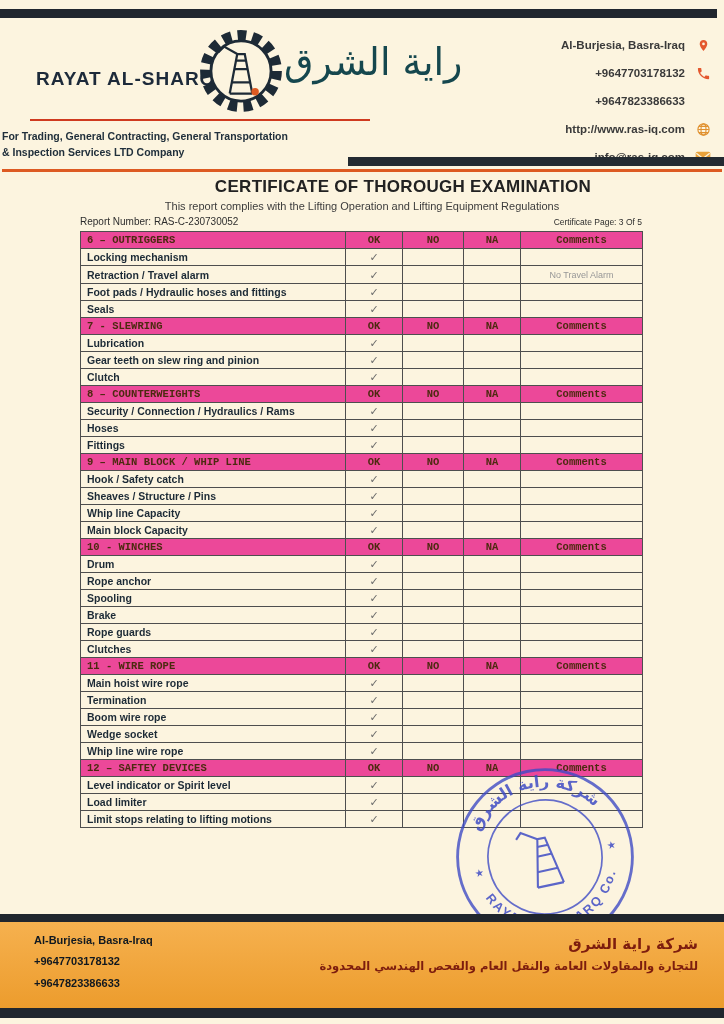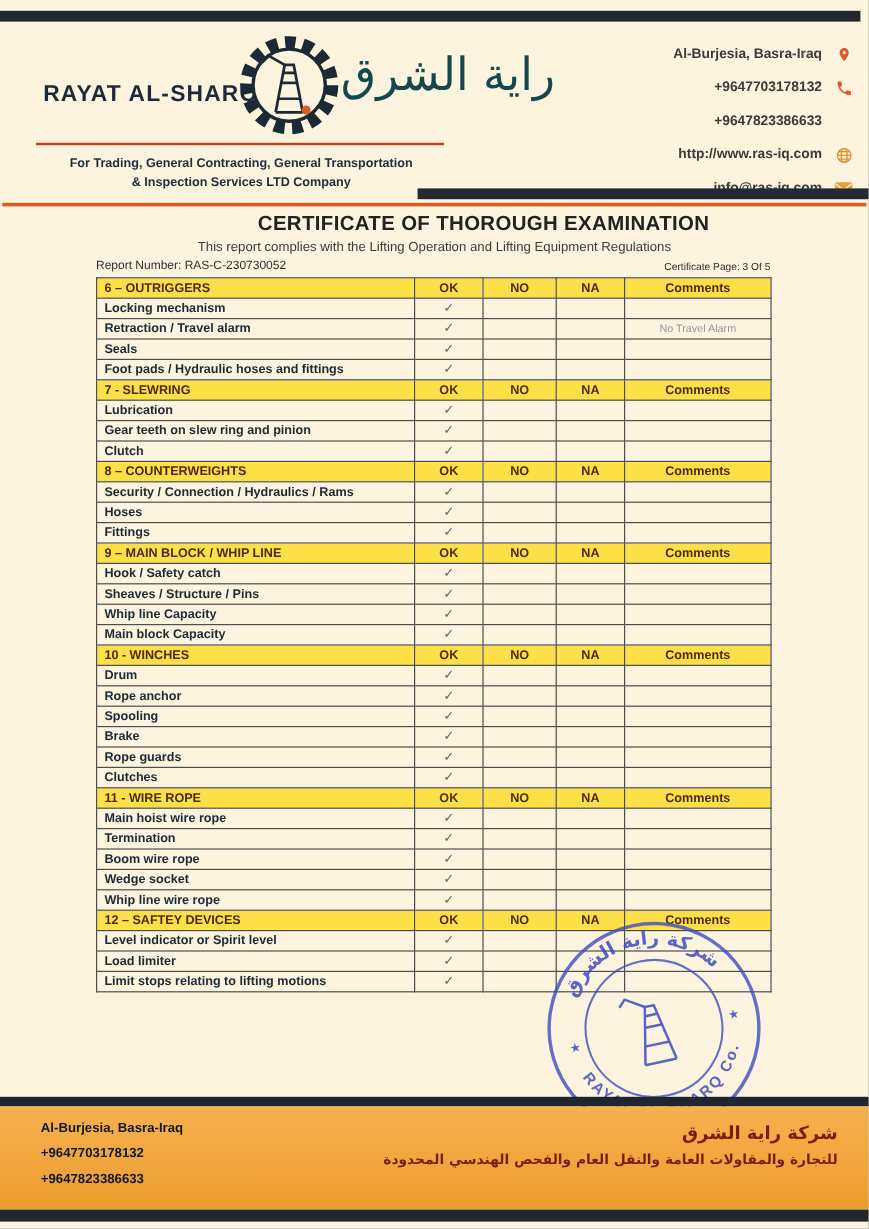--- a/index.html
+++ b/index.html
@@ -14,21 +14,21 @@
   .top-bar{position:absolute;left:0;top:9px;width:717px;height:9px;background:#20262e;}
   .footer-darkbar{position:absolute;left:0;top:914px;width:724px;height:8px;background:#20262e;}
   .bottom-bar{position:absolute;left:0;top:1008px;width:724px;height:10px;background:#20262e;}
 
   
   .company-en{position:absolute;left:36px;top:68px;font-size:19px;font-weight:800;
     letter-spacing:1px;color:#1d2a3a;}
   .gear-logo{position:absolute;left:194px;top:24px;}
   .company-ar{position:absolute;left:284px;top:40px;font-size:38px;font-weight:normal;color:#15474e;}
   .logo-underline{position:absolute;left:30px;top:119px;width:340px;height:2px;background:#cf3a1f;}
-  .tagline{position:absolute;left:18px;top:128px;width:366px;text-align:center;
+  .tagline{position:absolute;left:2px;top:128px;width:366px;
     font-size:10.5px;font-weight:bold;color:#21303c;line-height:1.55;}
 
   
   .contact-block{position:absolute;right:12px;top:36px;width:320px;}
   .contact-row{display:flex;justify-content:flex-end;align-items:center;gap:9px;
     height:18px;margin-bottom:10px;font-size:11.5px;font-weight:bold;color:#3a3a3a;}
   .contact-icon{width:18px;height:16px;display:flex;align-items:center;justify-content:center;}
 
   
   .divider-dark{position:absolute;left:348px;top:157px;width:376px;height:9px;background:#232a31;}
@@ -44,21 +44,21 @@
   .report-number{font-size:10px;color:#2e2e2e;}
   .page-info{font-size:8.5px;color:#2e2e2e;}
 
   
   .insp-table{position:absolute;left:80px;top:231px;width:562px;border-collapse:collapse;
     table-layout:fixed;font-size:10.5px;}
   .insp-table td{border:1px solid #4e4e4e;height:16px;line-height:16px;padding:0 6px;
     color:#1c2a36;overflow:hidden;white-space:nowrap;}
   .insp-table td.c-label{font-weight:bold;text-align:left;}
   .insp-table td.c-ok,.insp-table td.c-no,.insp-table td.c-na,.insp-table td.c-comment{text-align:center;}
-  .section-row td{background:#fde047;font-weight:bold;color:#4d2a10;}
+  .section-row td{background:#ec4899;font-weight:bold;color:#4d2a10;font-family:Liberation Mono, monospace;}
   .check{color:#6a6a6a;font-size:11px;}
   .comment-text{color:#979797;font-size:9px;font-weight:normal;}
 
   
   .stamp{position:absolute;left:450px;top:762px;width:190px;height:190px;
     transform:rotate(-12deg);pointer-events:none;}
 
   
   .footer-band{position:absolute;left:0;top:922px;width:724px;height:86px;
     background:linear-gradient(180deg,#f6b14f,#ec9c2d);}
@@ -175,28 +175,28 @@
           <td class="c-comment"></td>
         </tr>
         <tr>
           <td class="c-label">Retraction / Travel alarm</td>
           <td class="c-ok"><span class="check">✓</span></td>
           <td class="c-no"></td>
           <td class="c-na"></td>
           <td class="c-comment"><span class="comment-text">No Travel Alarm</span></td>
         </tr>
         <tr>
+          <td class="c-label">Foot pads / Hydraulic hoses and fittings</td>
+          <td class="c-ok"><span class="check">✓</span></td>
+          <td class="c-no"></td>
+          <td class="c-na"></td>
+          <td class="c-comment"></td>
+        </tr>
+        <tr>
           <td class="c-label">Seals</td>
-          <td class="c-ok"><span class="check">✓</span></td>
-          <td class="c-no"></td>
-          <td class="c-na"></td>
-          <td class="c-comment"></td>
-        </tr>
-        <tr>
-          <td class="c-label">Foot pads / Hydraulic hoses and fittings</td>
           <td class="c-ok"><span class="check">✓</span></td>
           <td class="c-no"></td>
           <td class="c-na"></td>
           <td class="c-comment"></td>
         </tr>
         <tr class="section-row">
           <td class="c-label">7 - SLEWRING</td>
           <td class="c-ok">OK</td>
           <td class="c-no">NO</td>
           <td class="c-na">NA</td>

